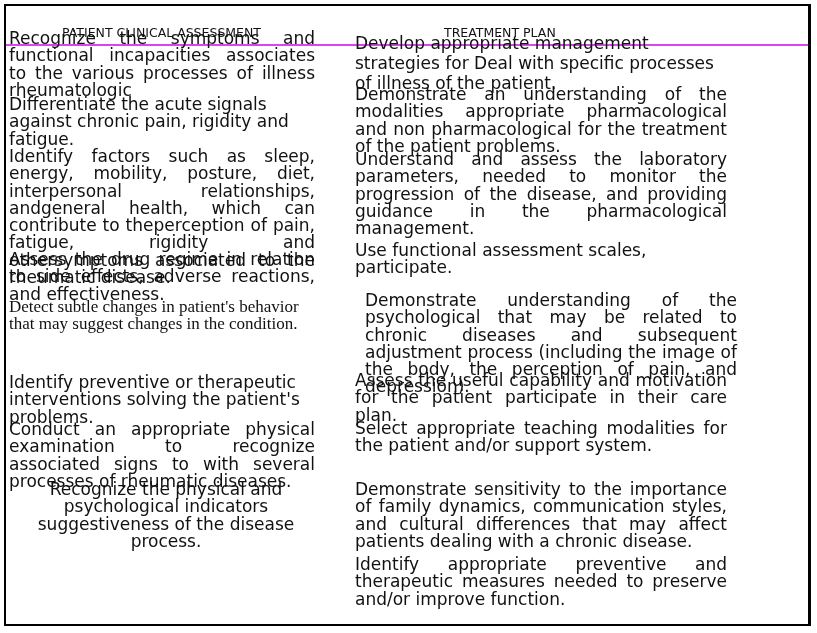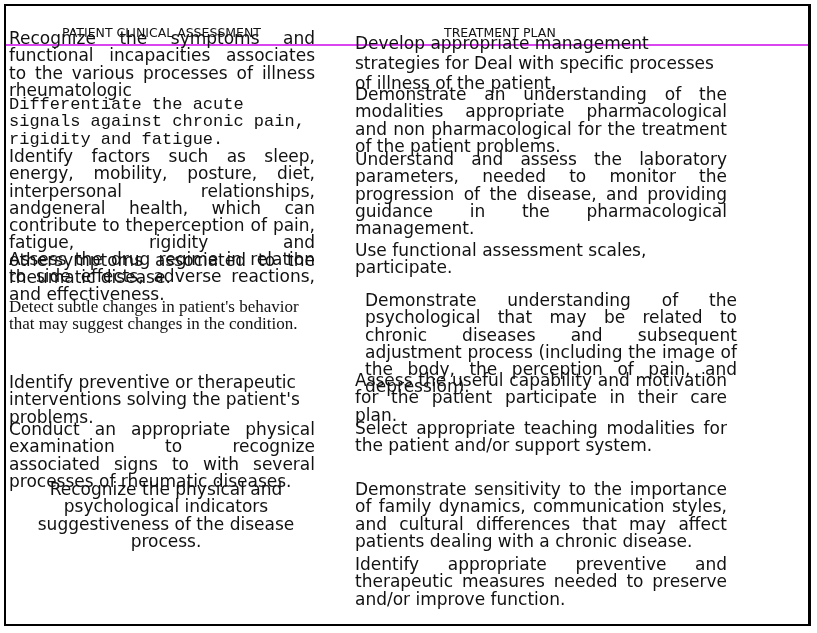--- a/index.html
+++ b/index.html
@@ -21,21 +21,21 @@
 <body>
 
 <div class="frame">
   <div class="header-row">
     <span class="col-head left">PATIENT CLINICAL ASSESSMENT</span>
     <span class="col-head right">TREATMENT PLAN</span>
   </div>
 
   <div class="left-col">
     <div class="item" style="top:24px;">Recognize the symptoms and functional incapacities associates to the various processes of illness rheumatologic</div>
-    <div class="item nojust" style="top:90px;font-family:Liberation Mono, monospace;">Differentiate the acute signals against chronic pain, rigidity and fatigue.</div>
+    <div class="item nojust" style="top:90px;">Differentiate the acute signals against chronic pain, rigidity and fatigue.</div>
     <div class="item" style="top:142px;">Identify factors such as sleep, energy, mobility, posture, diet, interpersonal relationships, andgeneral health, which can contribute to theperception of pain, fatigue, rigidity and othersymptoms associated to the rheumatic disease.</div>
     <div class="item" style="top:245px;">Assess the drug regime in relation to side effects, adverse reactions, and effectiveness.</div>
     <div class="item nojust" style="top:292px;font-family:Liberation Serif, serif;">Detect subtle changes in patient's behavior that may suggest changes in the condition.</div>
     <div class="item nojust" style="top:368px;">Identify preventive or therapeutic interventions solving the patient's problems.</div>
     <div class="item" style="top:415px;">Conduct an appropriate physical examination to recognize associated signs to with several processes of rheumatic diseases.</div>
     <div class="item nojust" style="top:475px; left:7px;text-align:center;">Recognize the physical and psychological indicators suggestiveness of the disease process.</div>
   </div>
 
   <div class="right-col">
     <div class="item nojust" style="top:27px; line-height:20px;">Develop appropriate management strategies for Deal with specific processes of illness of the patient.</div>

